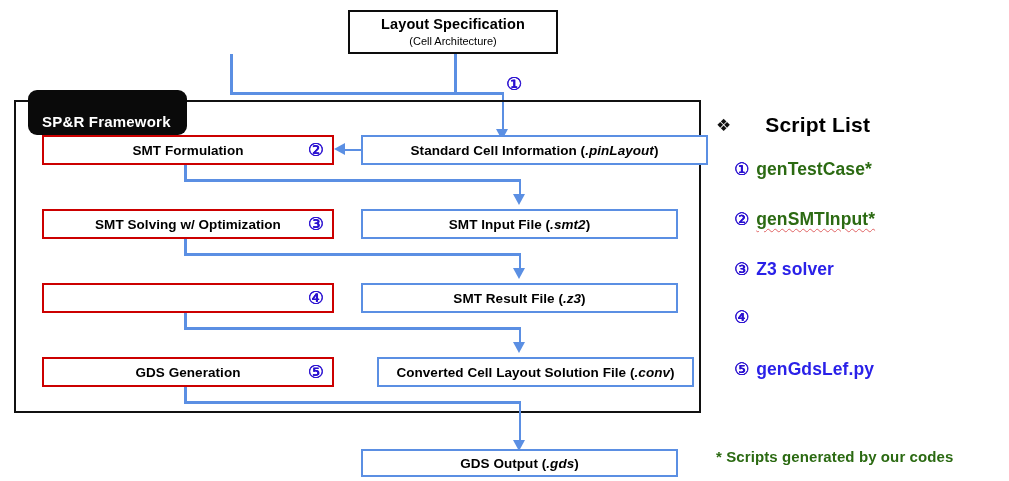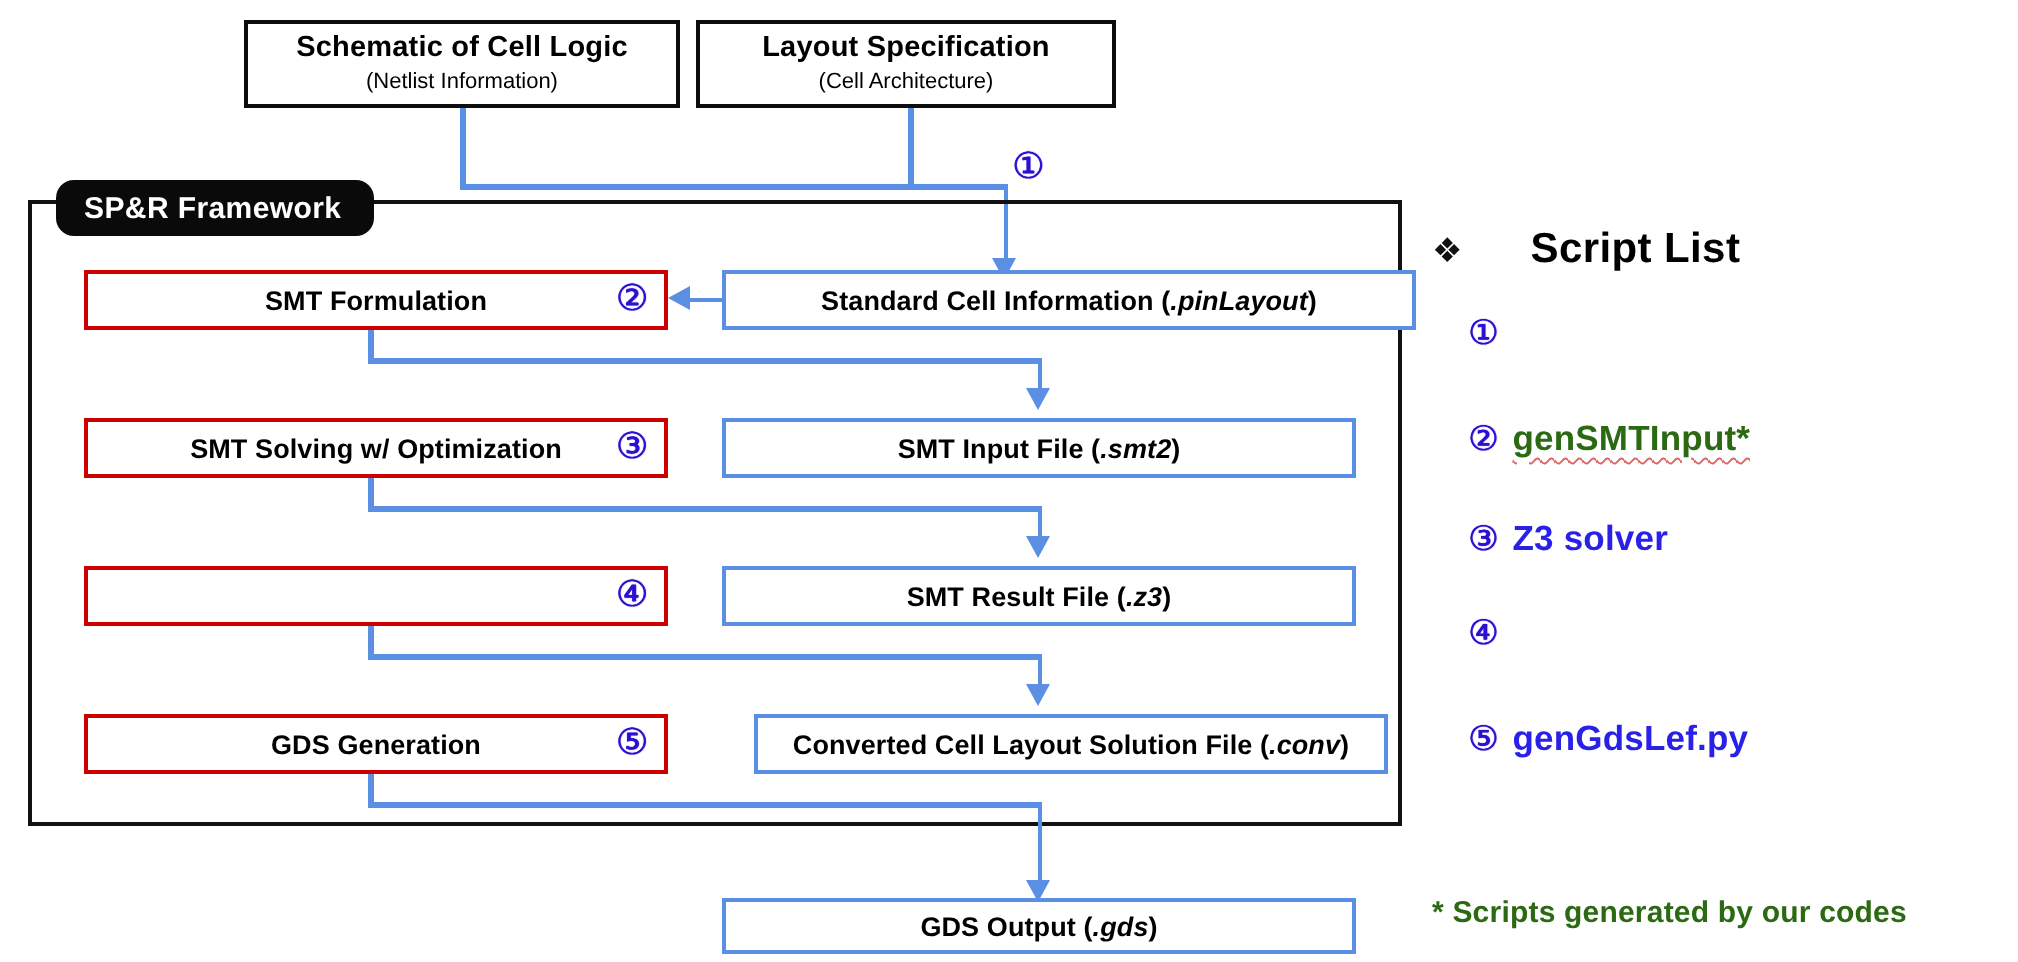--- a/index.html
+++ b/index.html
@@ -34,21 +34,21 @@
     font-weight:normal;
     text-shadow:0 0 0.4px #2a10d0, 0.4px 0 0.4px #2a10d0;
   }
   .rowmark{position:absolute;right:8px;top:50%;transform:translateY(-50%);
     color:#2a10d0;font-size:18px;line-height:1;font-family:"DejaVu Sans", sans-serif;
     text-shadow:0 0 0.4px #2a10d0, 0.4px 0 0.4px #2a10d0;}
 
   
   #framework{position:absolute;left:14px;top:100px;width:687px;height:313px;
     border:2.5px solid #111;box-sizing:border-box;background:transparent;}
-  #fw-pill{position:absolute;left:28px;top:90px;height:28px;padding:0 16px 0 14px;
+  #fw-pill{position:absolute;left:28px;top:90px;height:28px;padding:17px 16px 0 14px;
     background:#0a0a0a;border-radius:9px;display:flex;align-items:center;
     color:#ffffff;font-size:15px;font-weight:bold;letter-spacing:.2px;}
 
   
   .ln{position:absolute;background:#5b8fe3;}
   .lnv{width:2.5px;}
   .lnh{height:2.5px;}
   .arrow-d{position:absolute;width:0;height:0;
     border-left:6.5px solid transparent;border-right:6.5px solid transparent;
     border-top:11px solid #5b8fe3;}
@@ -75,24 +75,20 @@
     text-underline-offset:3px;
   }
   #sl-footnote{position:absolute;left:716px;top:448px;font-size:15px;color:#2b6a12;
     font-weight:bold;letter-spacing:.1px;white-space:nowrap;}
 </style>
 </head>
 <body>
 
 <div id="stage">
 
-  <div class="box box-black" style="left:122px;top:10px;width:218px;height:44px;">
-    <div class="t-main">Schematic of Cell Logic</div>
-    <div class="t-sub">(Netlist Information)</div>
-  </div>
 
   <div class="box box-black" style="left:348px;top:10px;width:210px;height:44px;">
     <div class="t-main">Layout Specification</div>
     <div class="t-sub">(Cell Architecture)</div>
   </div>
 
   <div class="ln lnv" style="left:230px;top:54px;height:40px;"></div>
 
   <div class="ln lnv" style="left:454px;top:54px;height:40px;"></div>
 
@@ -181,20 +177,21 @@
   </div>
 
   <div id="scriptlist">
     <div class="sl-head">
       <span class="sl-diamond">❖</span>
       <span class="sl-title">Script List</span>
     </div>
 
     <div class="sl-item" style="left:18px;top:54px;">
       <span class="sl-num">①</span>
+      <span class="sl-label c-green">genTestCase*</span>
     </div>
 
     <div class="sl-item" style="left:18px;top:104px;">
       <span class="sl-num">②</span>
       <span class="sl-label c-green squig">genSMTInput*</span>
     </div>
 
     <div class="sl-item" style="left:18px;top:154px;">
       <span class="sl-num">③</span>
       <span class="sl-label c-blue">Z3 solver</span>

